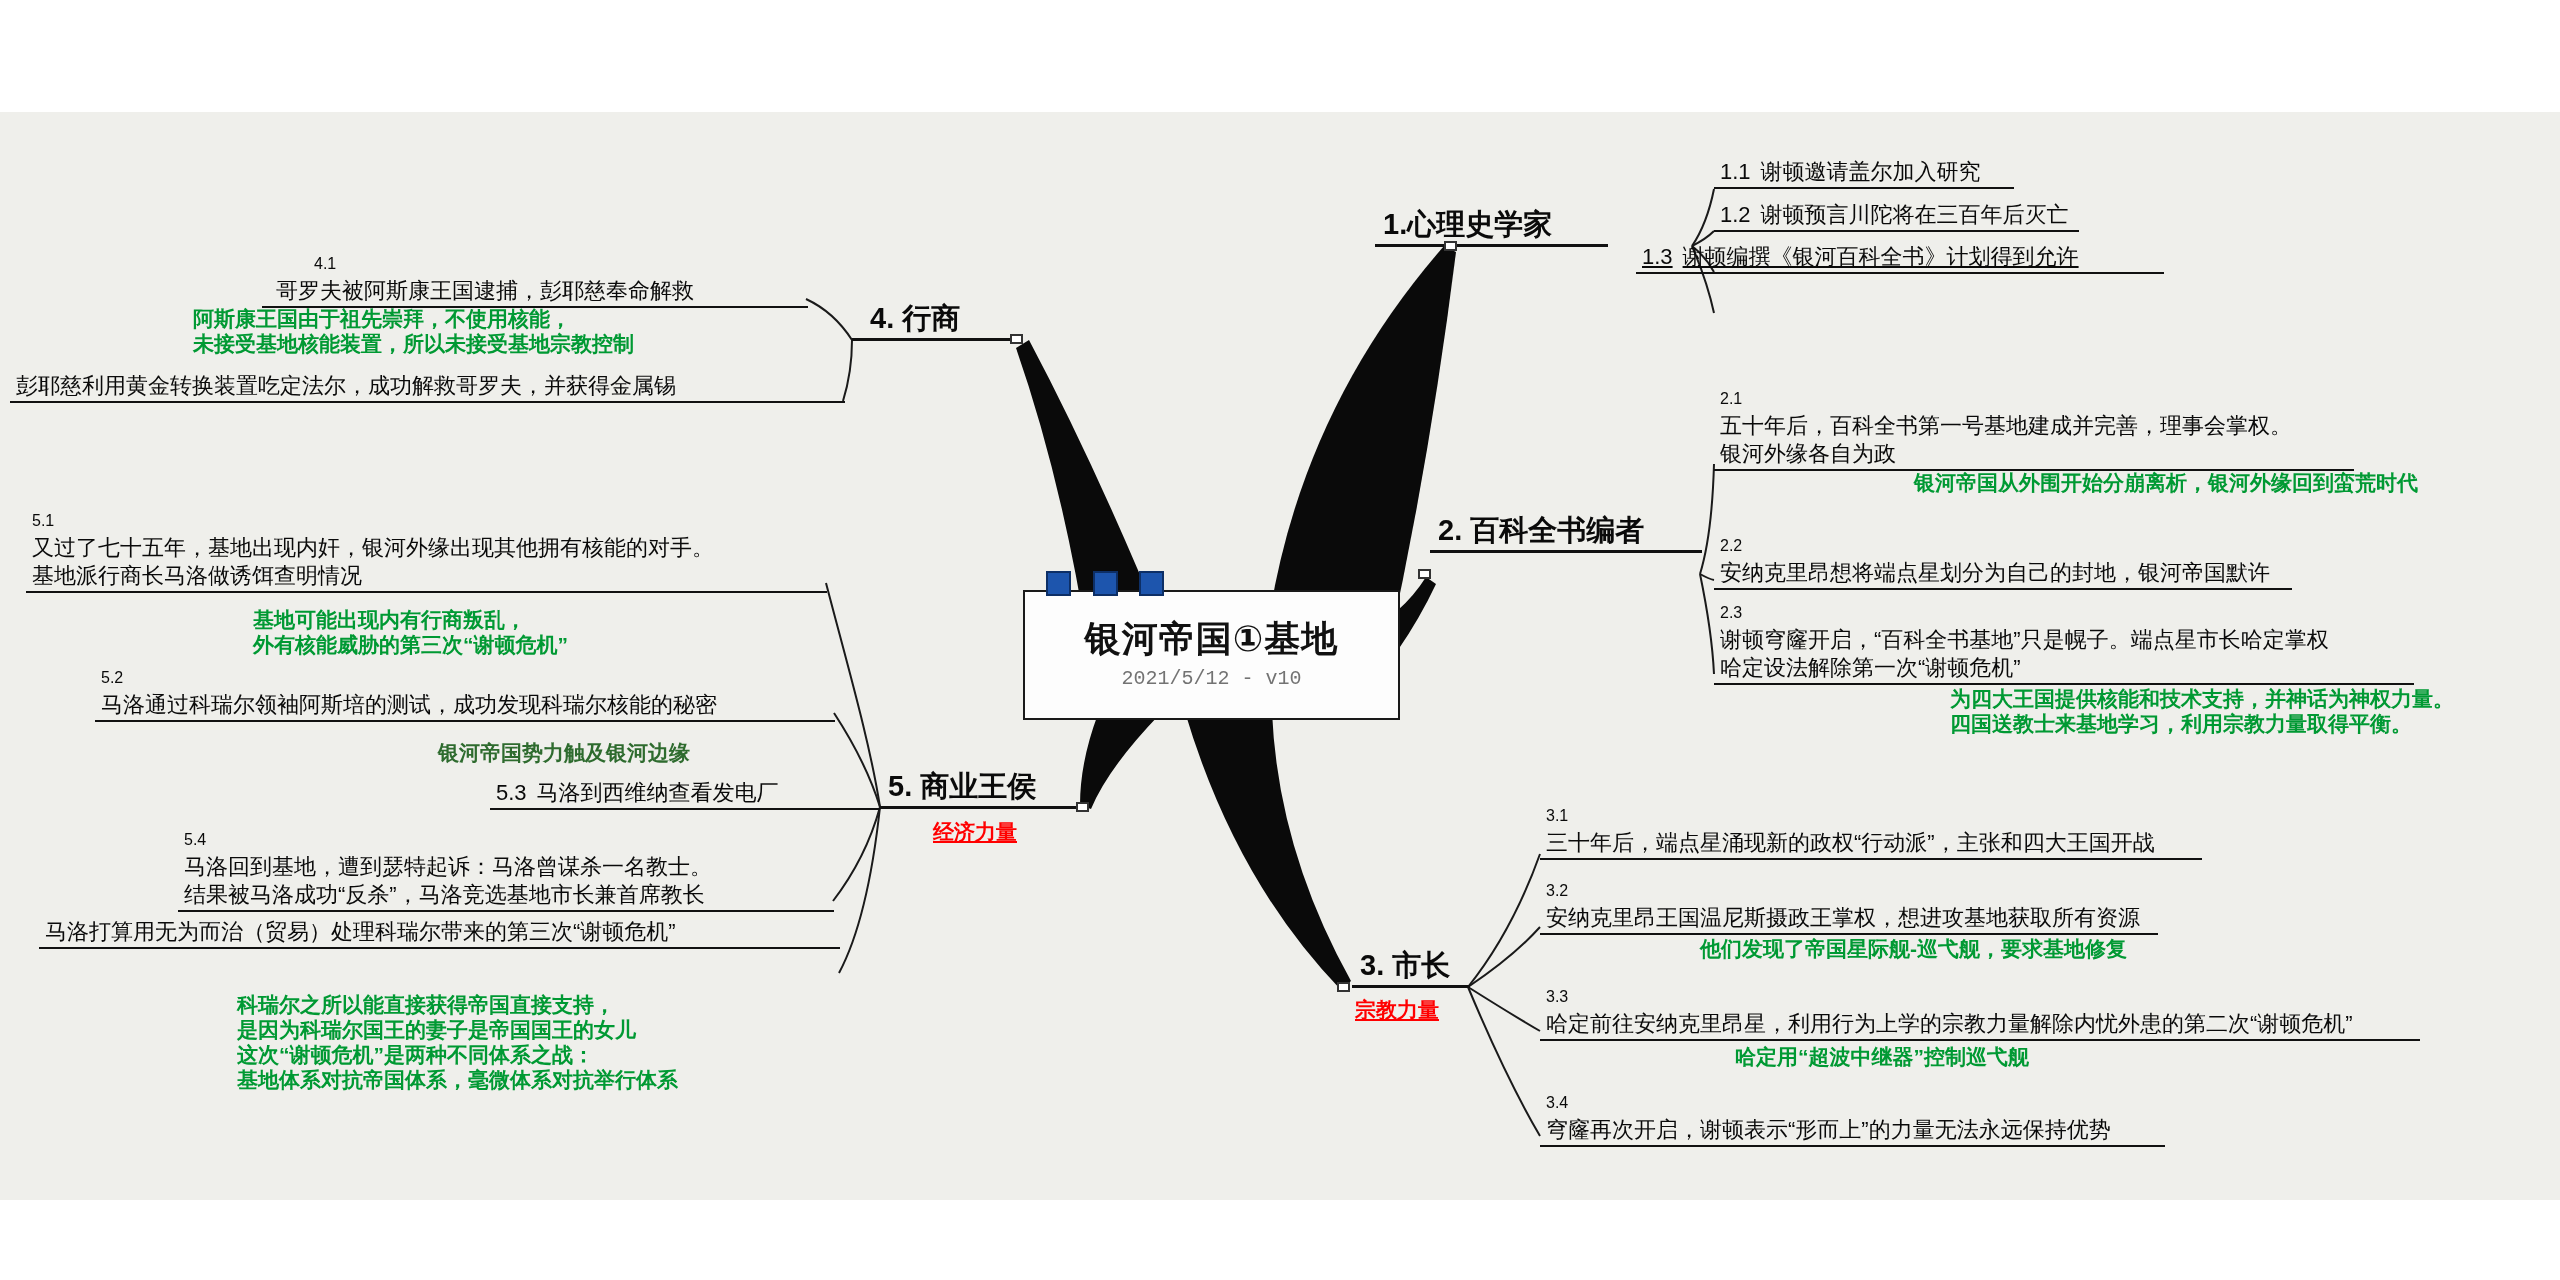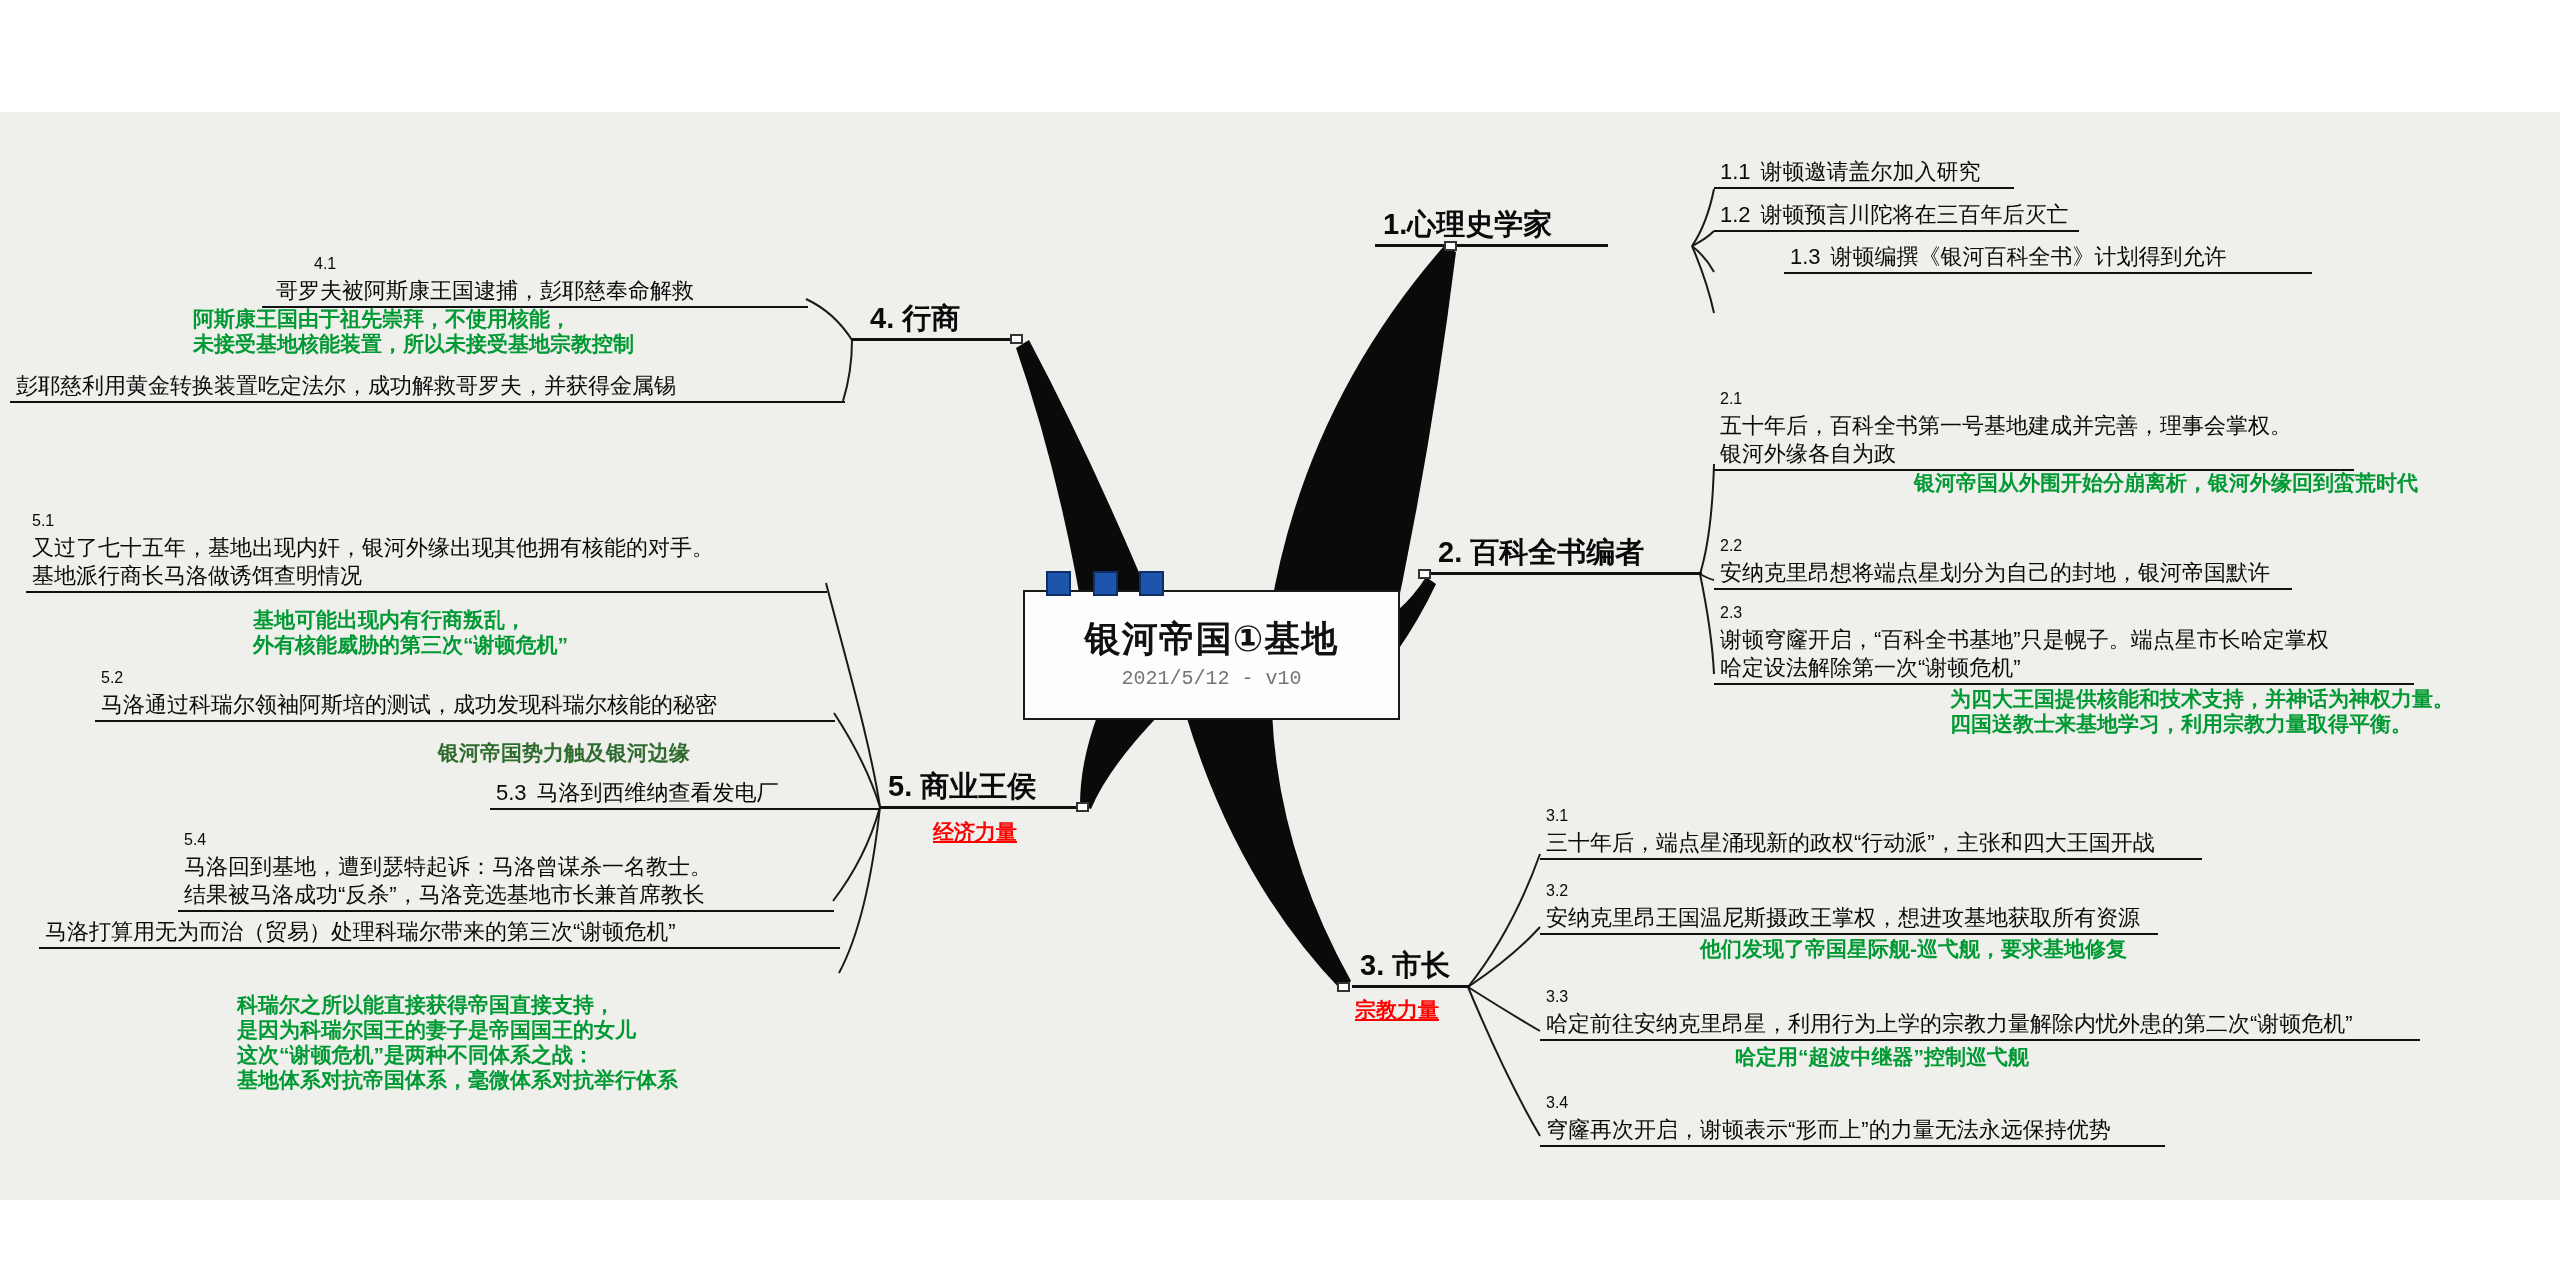--- a/index.html
+++ b/index.html
@@ -77,25 +77,25 @@
     <span>1.心理史学家</span>
   </div>
   <div class="connector" style="left:1444px;top:241px;"></div>
 
   <div class="node" style="left:1714px;top:158px;width:300px;">
     <div class="nline"><span class="inum">1.1</span><span>谢顿邀请盖尔加入研究</span></div>
   </div>
   <div class="node" style="left:1714px;top:201px;width:365px;">
     <div class="nline"><span class="inum">1.2</span><span>谢顿预言川陀将在三百年后灭亡</span></div>
   </div>
-  <div class="node" style="left:1784px;top:243px;width:528px;">
+  <div class="node" style="left:1636px;top:243px;width:528px;text-decoration:underline;">
     <div class="nline"><span class="inum">1.3</span><span>谢顿编撰《银河百科全书》计划得到允许</span></div>
   </div>
 
-  <div class="blabel" style="left:1430px;top:533px;width:272px;">
+  <div class="blabel" style="left:1430px;top:511px;width:272px;">
     <span>2. 百科全书编者</span>
   </div>
   <div class="connector" style="left:1418px;top:569px;"></div>
 
   <div class="node" style="left:1714px;top:378px;width:640px;">
     <div class="nnum">2.1</div>
     <div class="nline">五十年后，百科全书第一号基地建成并完善，理事会掌权。</div>
     <div class="nline">银河外缘各自为政</div>
   </div>
   <div class="note" style="left:1914px;top:470px;">

